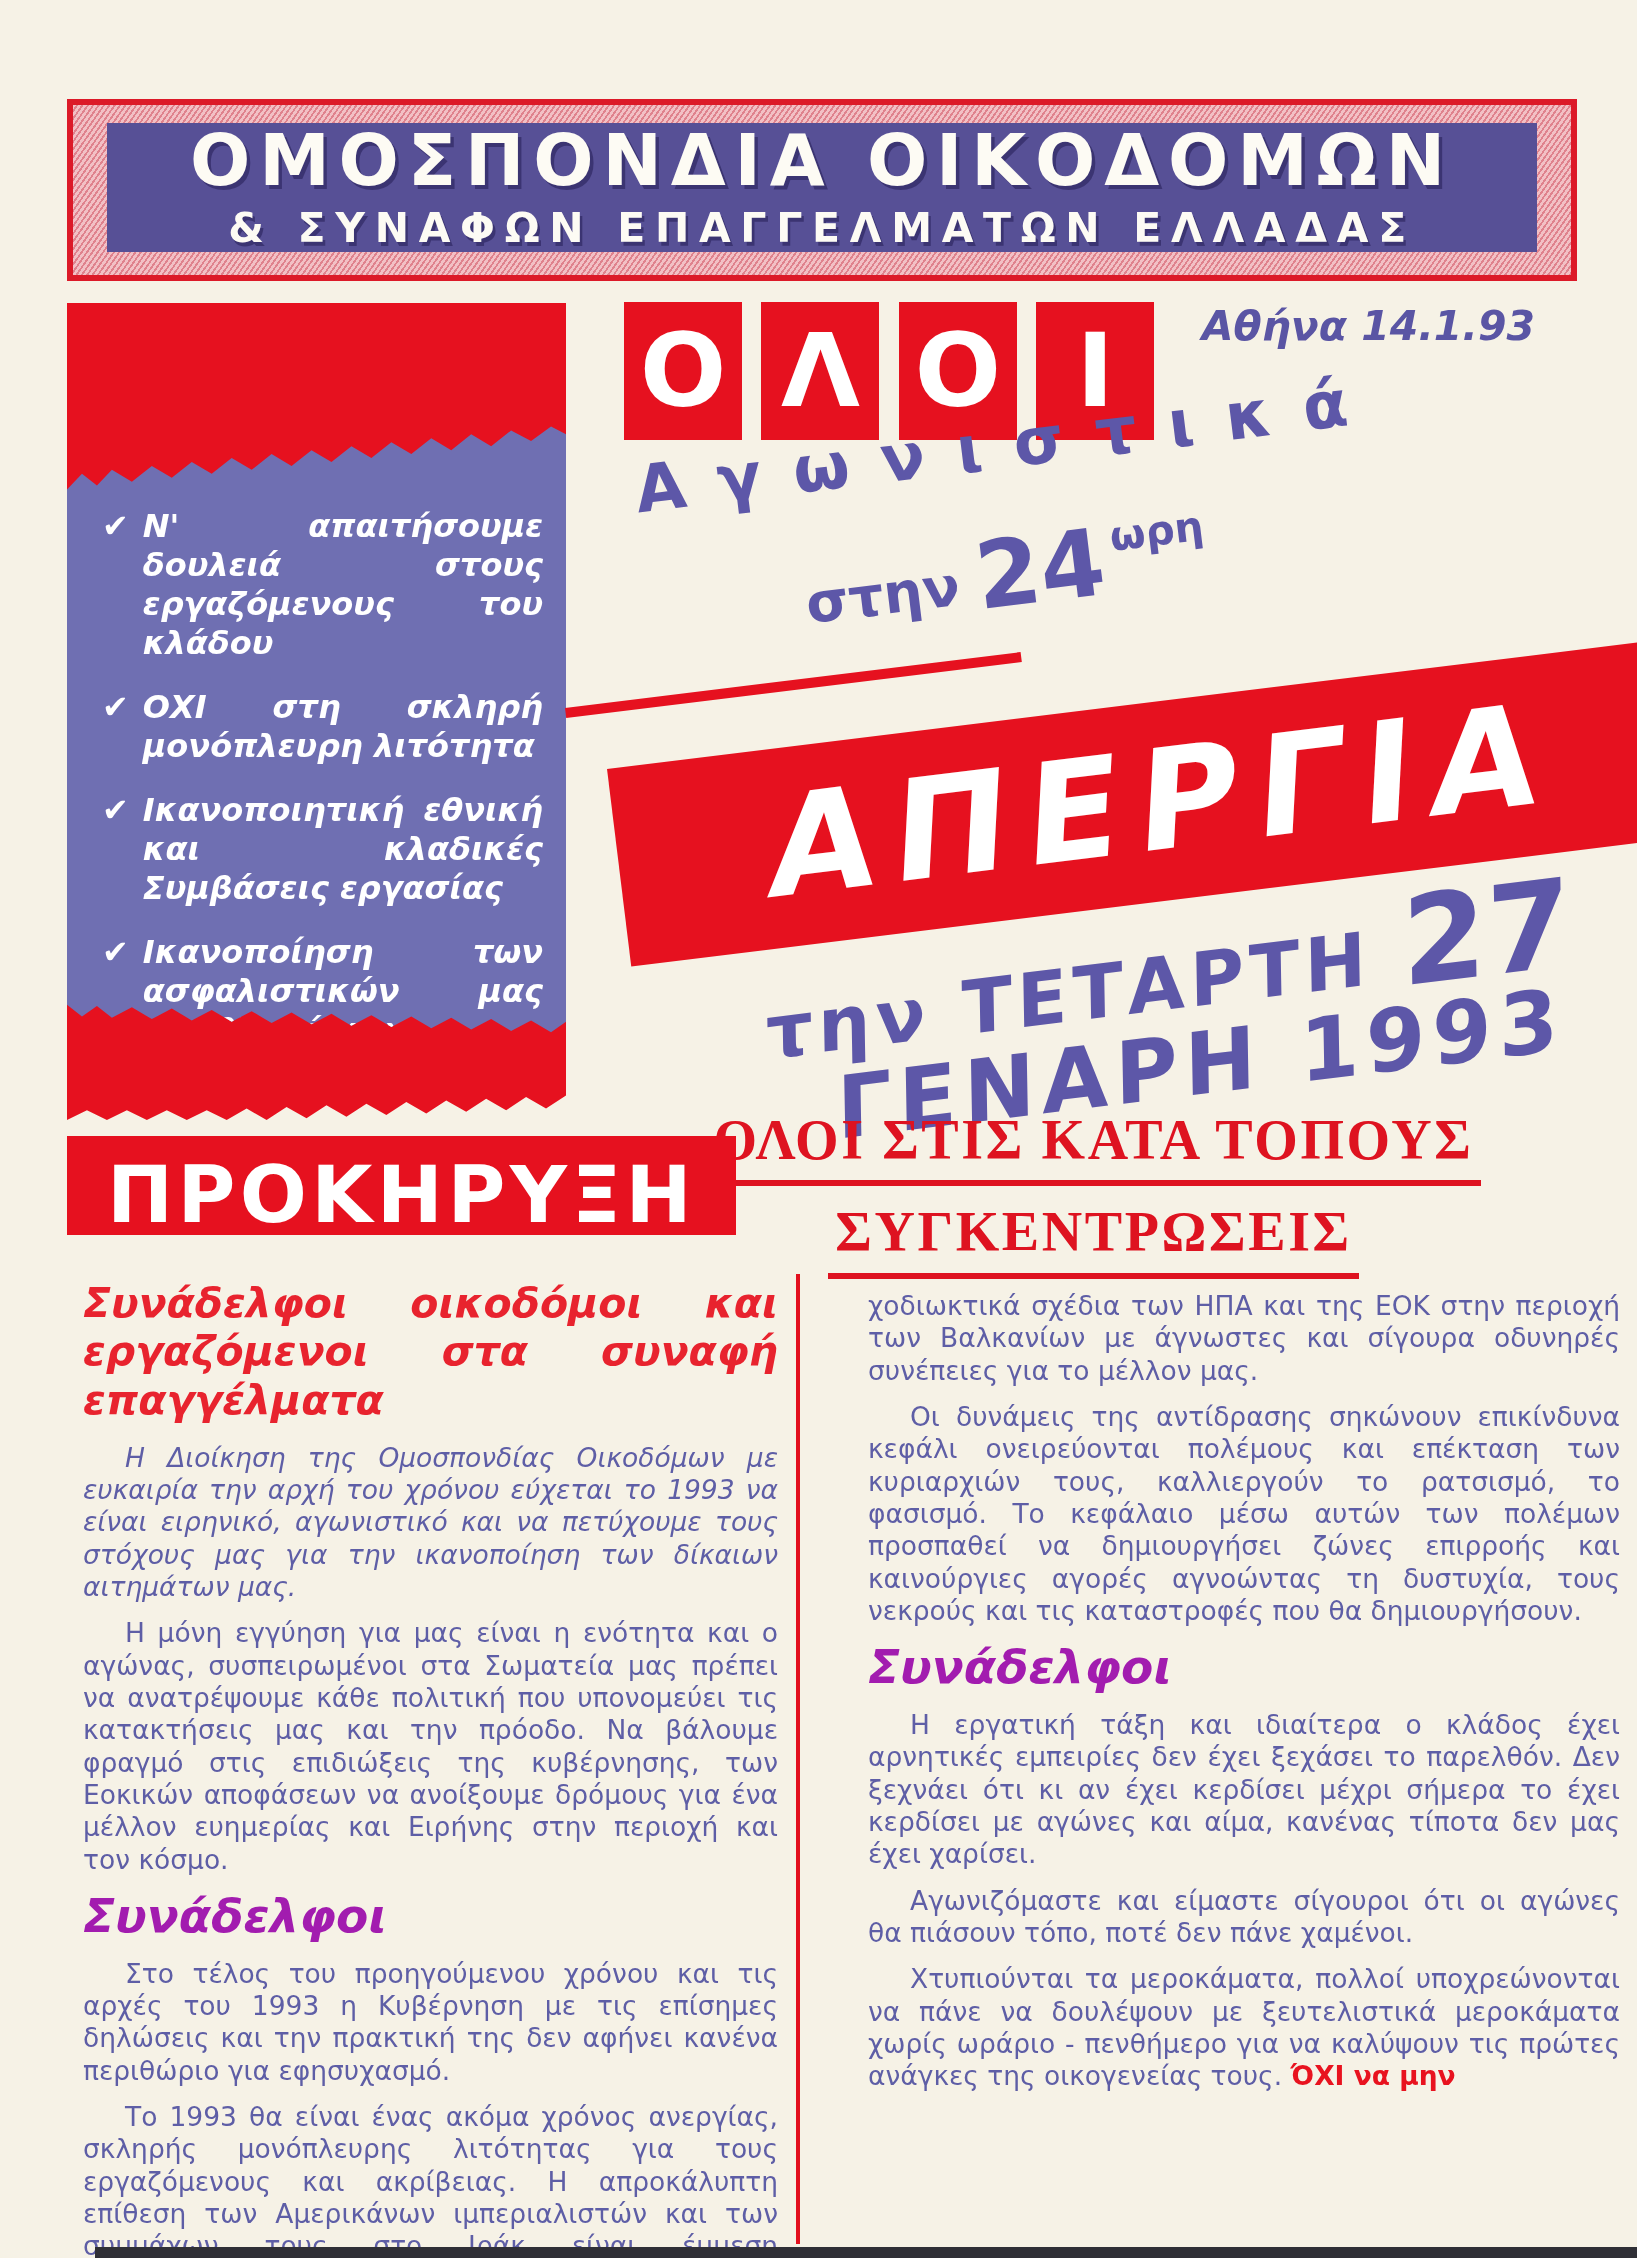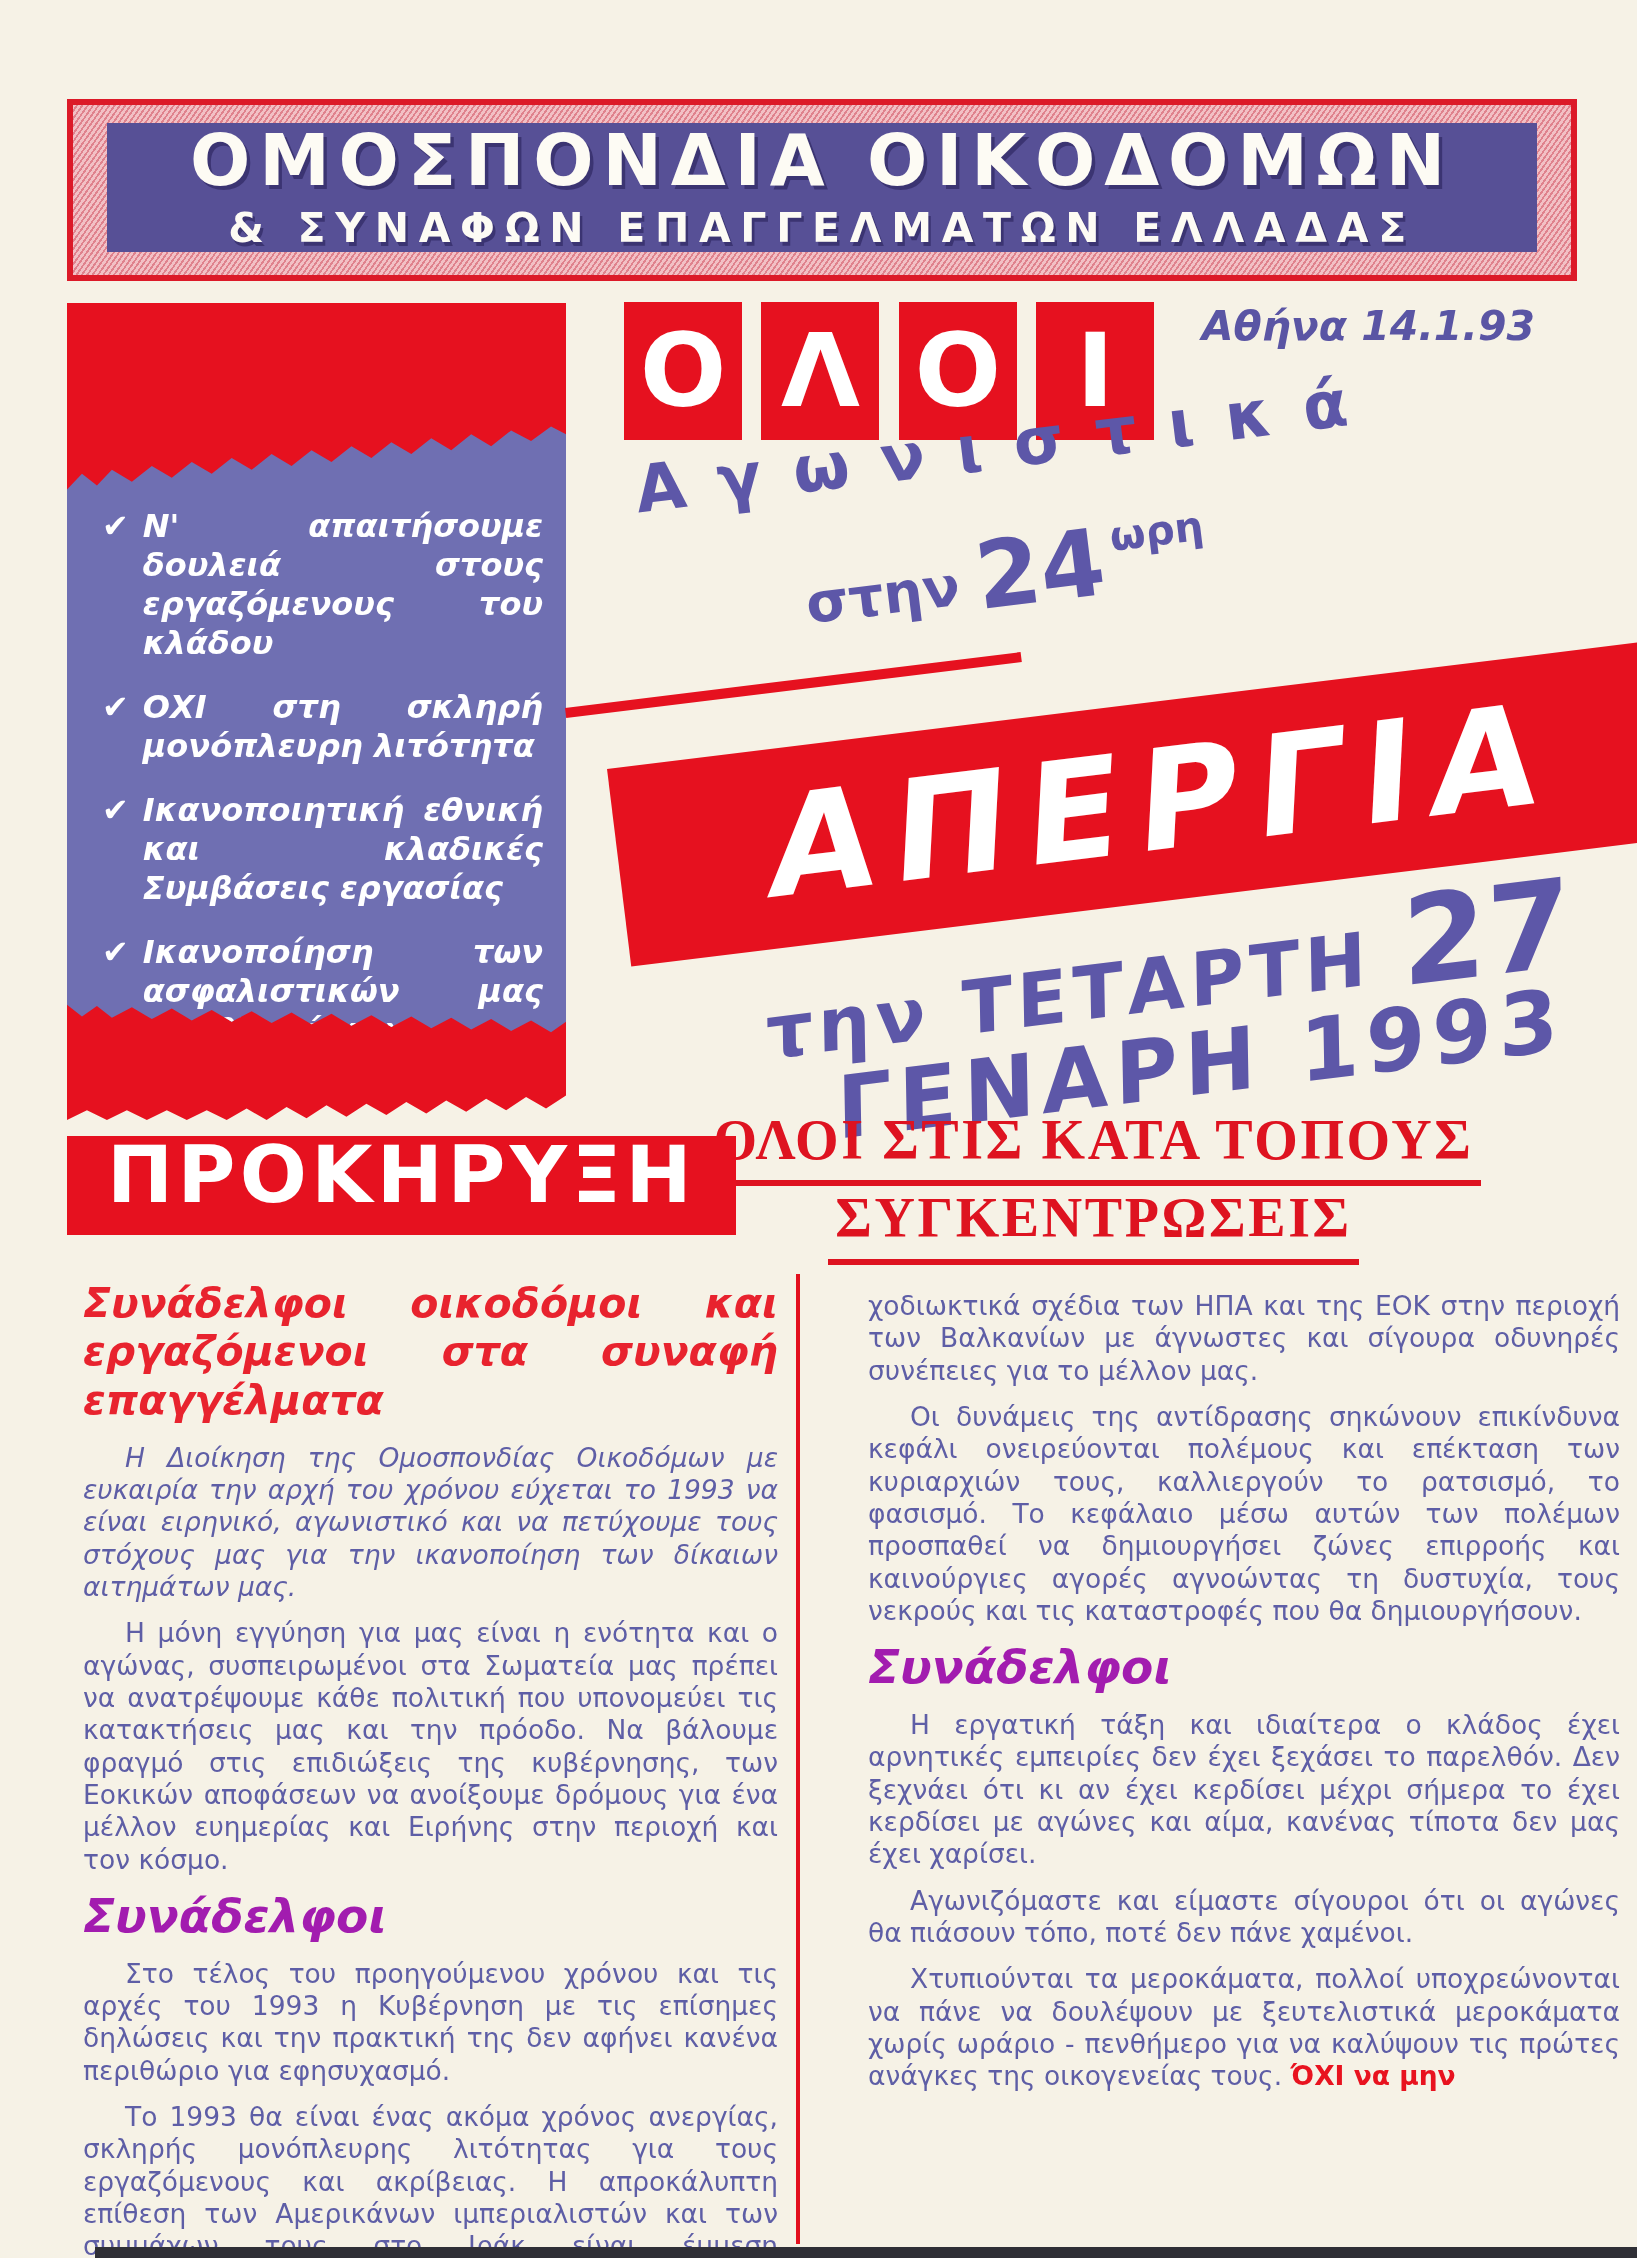--- a/index.html
+++ b/index.html
@@ -66,25 +66,25 @@
   .strike-date1 .day{font-size:122px;position:relative;top:5.3px;margin-left:26.5px;}
   .strike-date2{left:831px;top:1059px;transform:rotate(-7deg);transform-origin:left top;
     color:#5d57a8;font-weight:bold;white-space:nowrap;}
   .strike-date2 .inner{display:inline-block;transform:skewX(-6deg);font-size:86px;letter-spacing:7px;}
 
   
   .calls{left:648px;top:1110px;width:891px;text-align:center;}
   .call-line{display:inline-block;font-family:"Liberation Serif",serif;font-weight:bold;
     font-size:56px;color:#de1320;letter-spacing:2.6px;line-height:1.1;
     border-bottom:6.2px solid #de1320;padding:0 7px 8.8px;white-space:nowrap;}
-  .call-line.second{margin-top:2px;}
+  .call-line.second{margin-top:16px;}
 
   
   .proclamation{left:67px;top:1136px;width:669px;height:99px;background:#e6111f;
-    display:flex;align-items:flex-start;justify-content:center;}
+    display:flex;align-items:flex-end;justify-content:center;}
   .proclamation .label{color:#ffffff;font-size:79px;font-weight:bold;letter-spacing:4.4px;line-height:1;}
 
   
   .col-divider{left:796px;top:1274px;width:3.5px;height:970px;background:#e3101e;}
   .column{font-size:26.5px;line-height:1.22;color:#5e5ea6;text-align:justify;}
   .col-left{left:83px;top:1279px;width:695px;}
   .col-right{left:868px;top:1290px;width:752px;}
   .column p{margin:0 0 14px;text-indent:42px;}
   .column p.noindent{text-indent:0;}
   .column p.lede{font-style:italic;}

